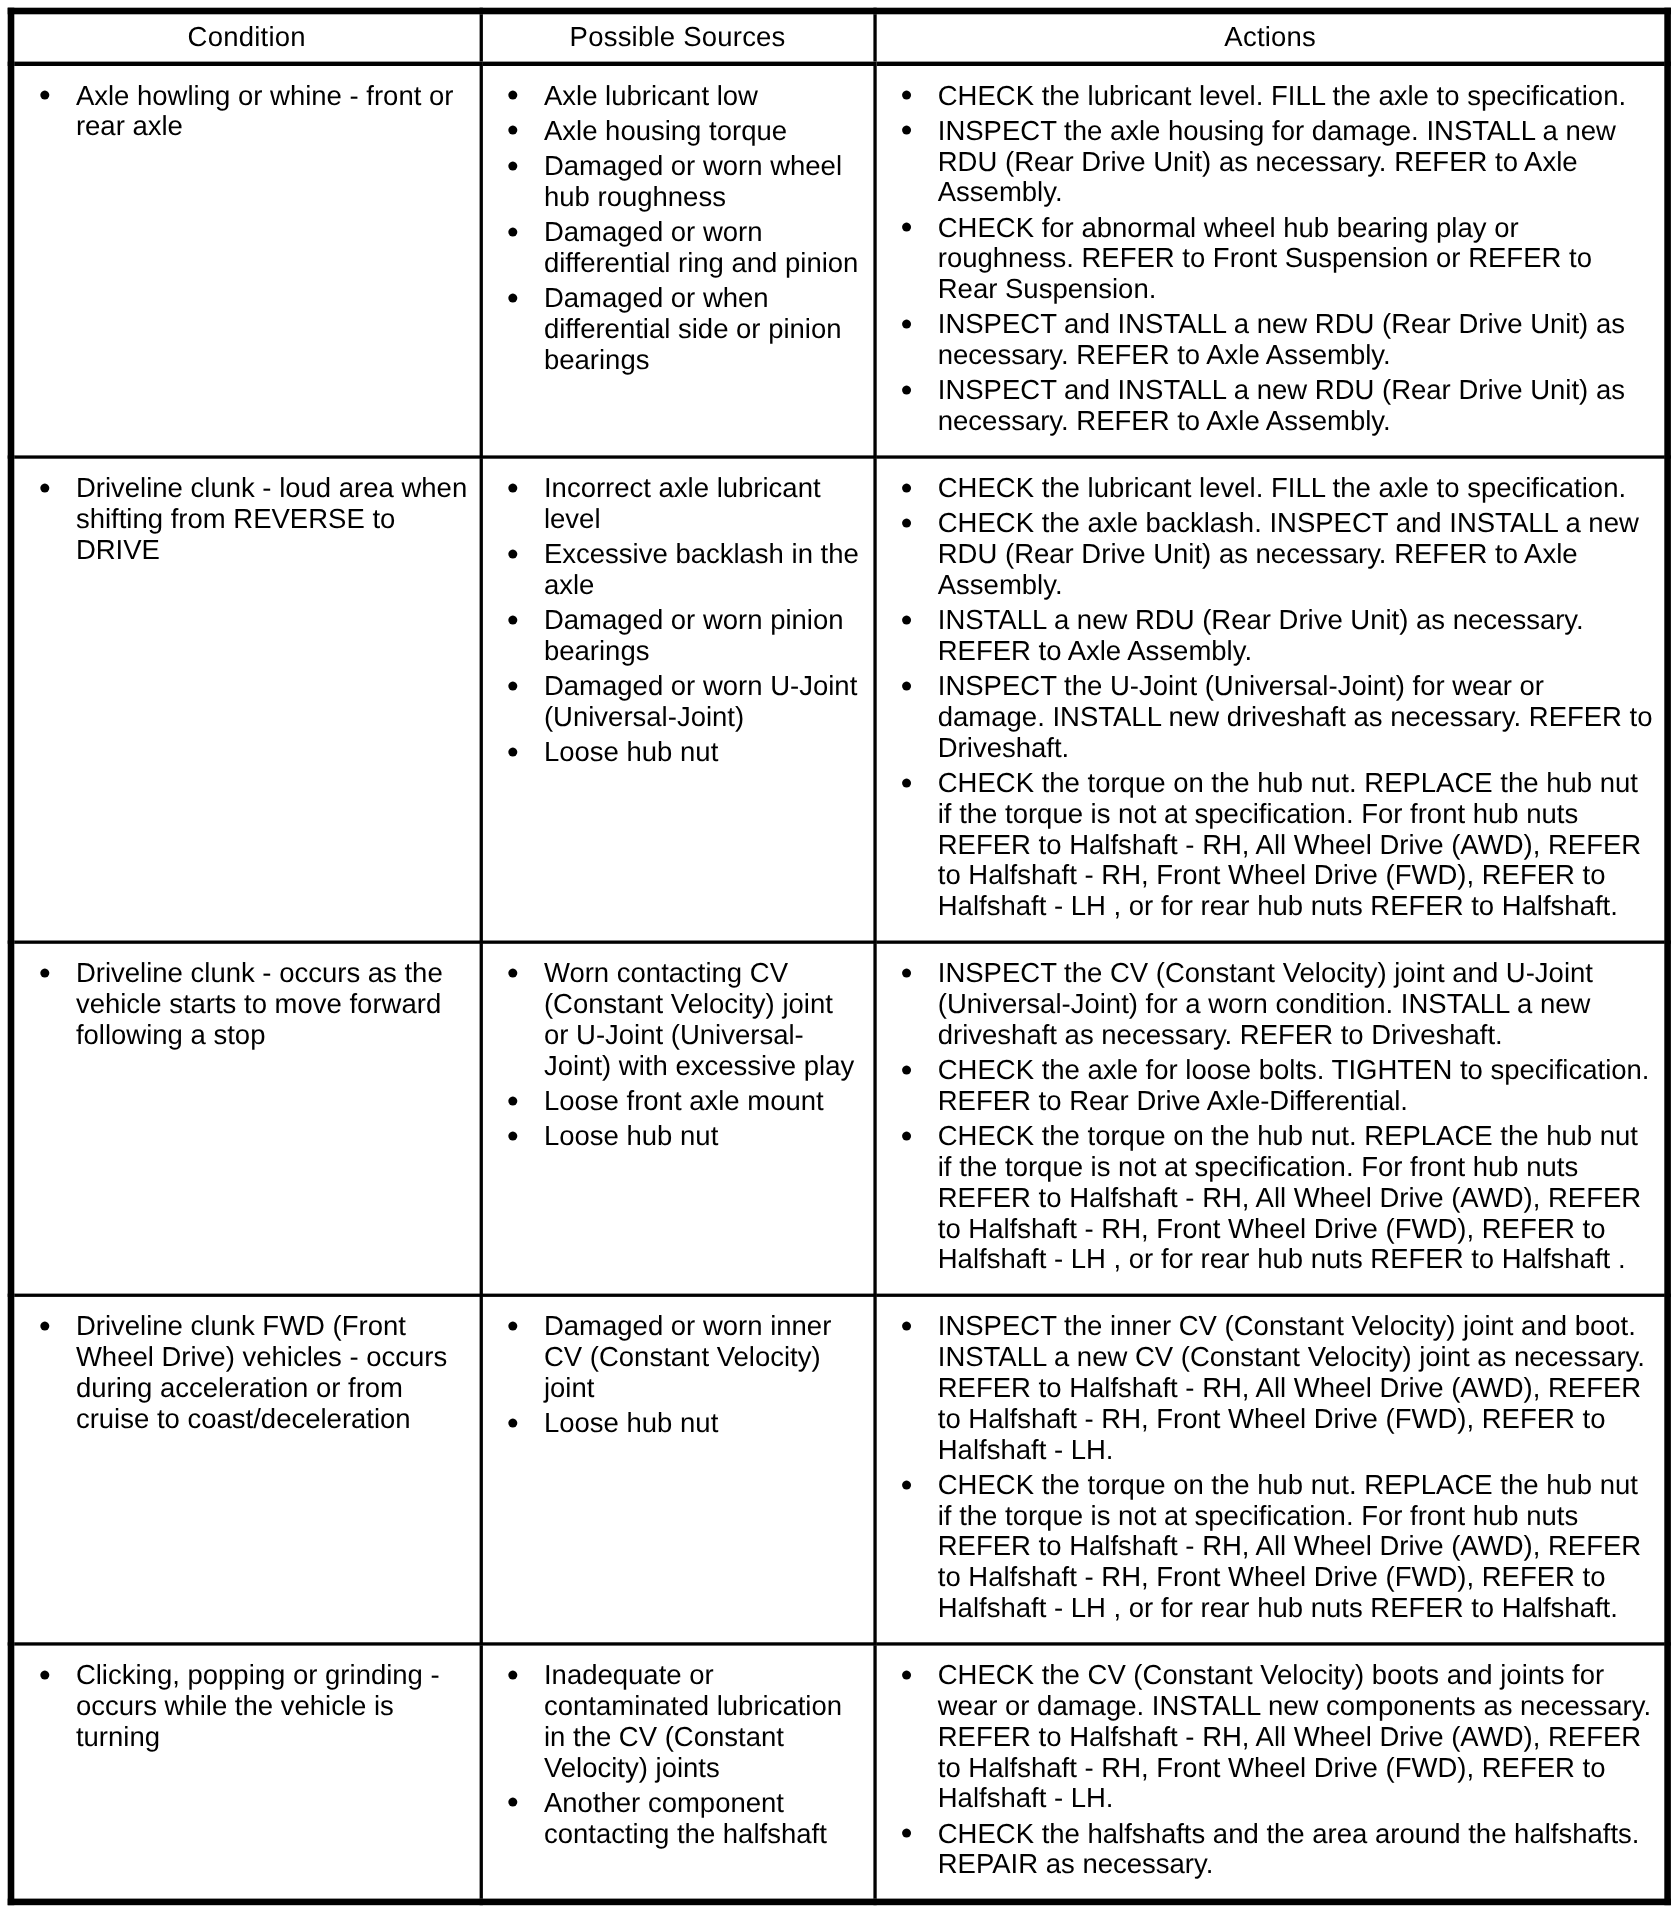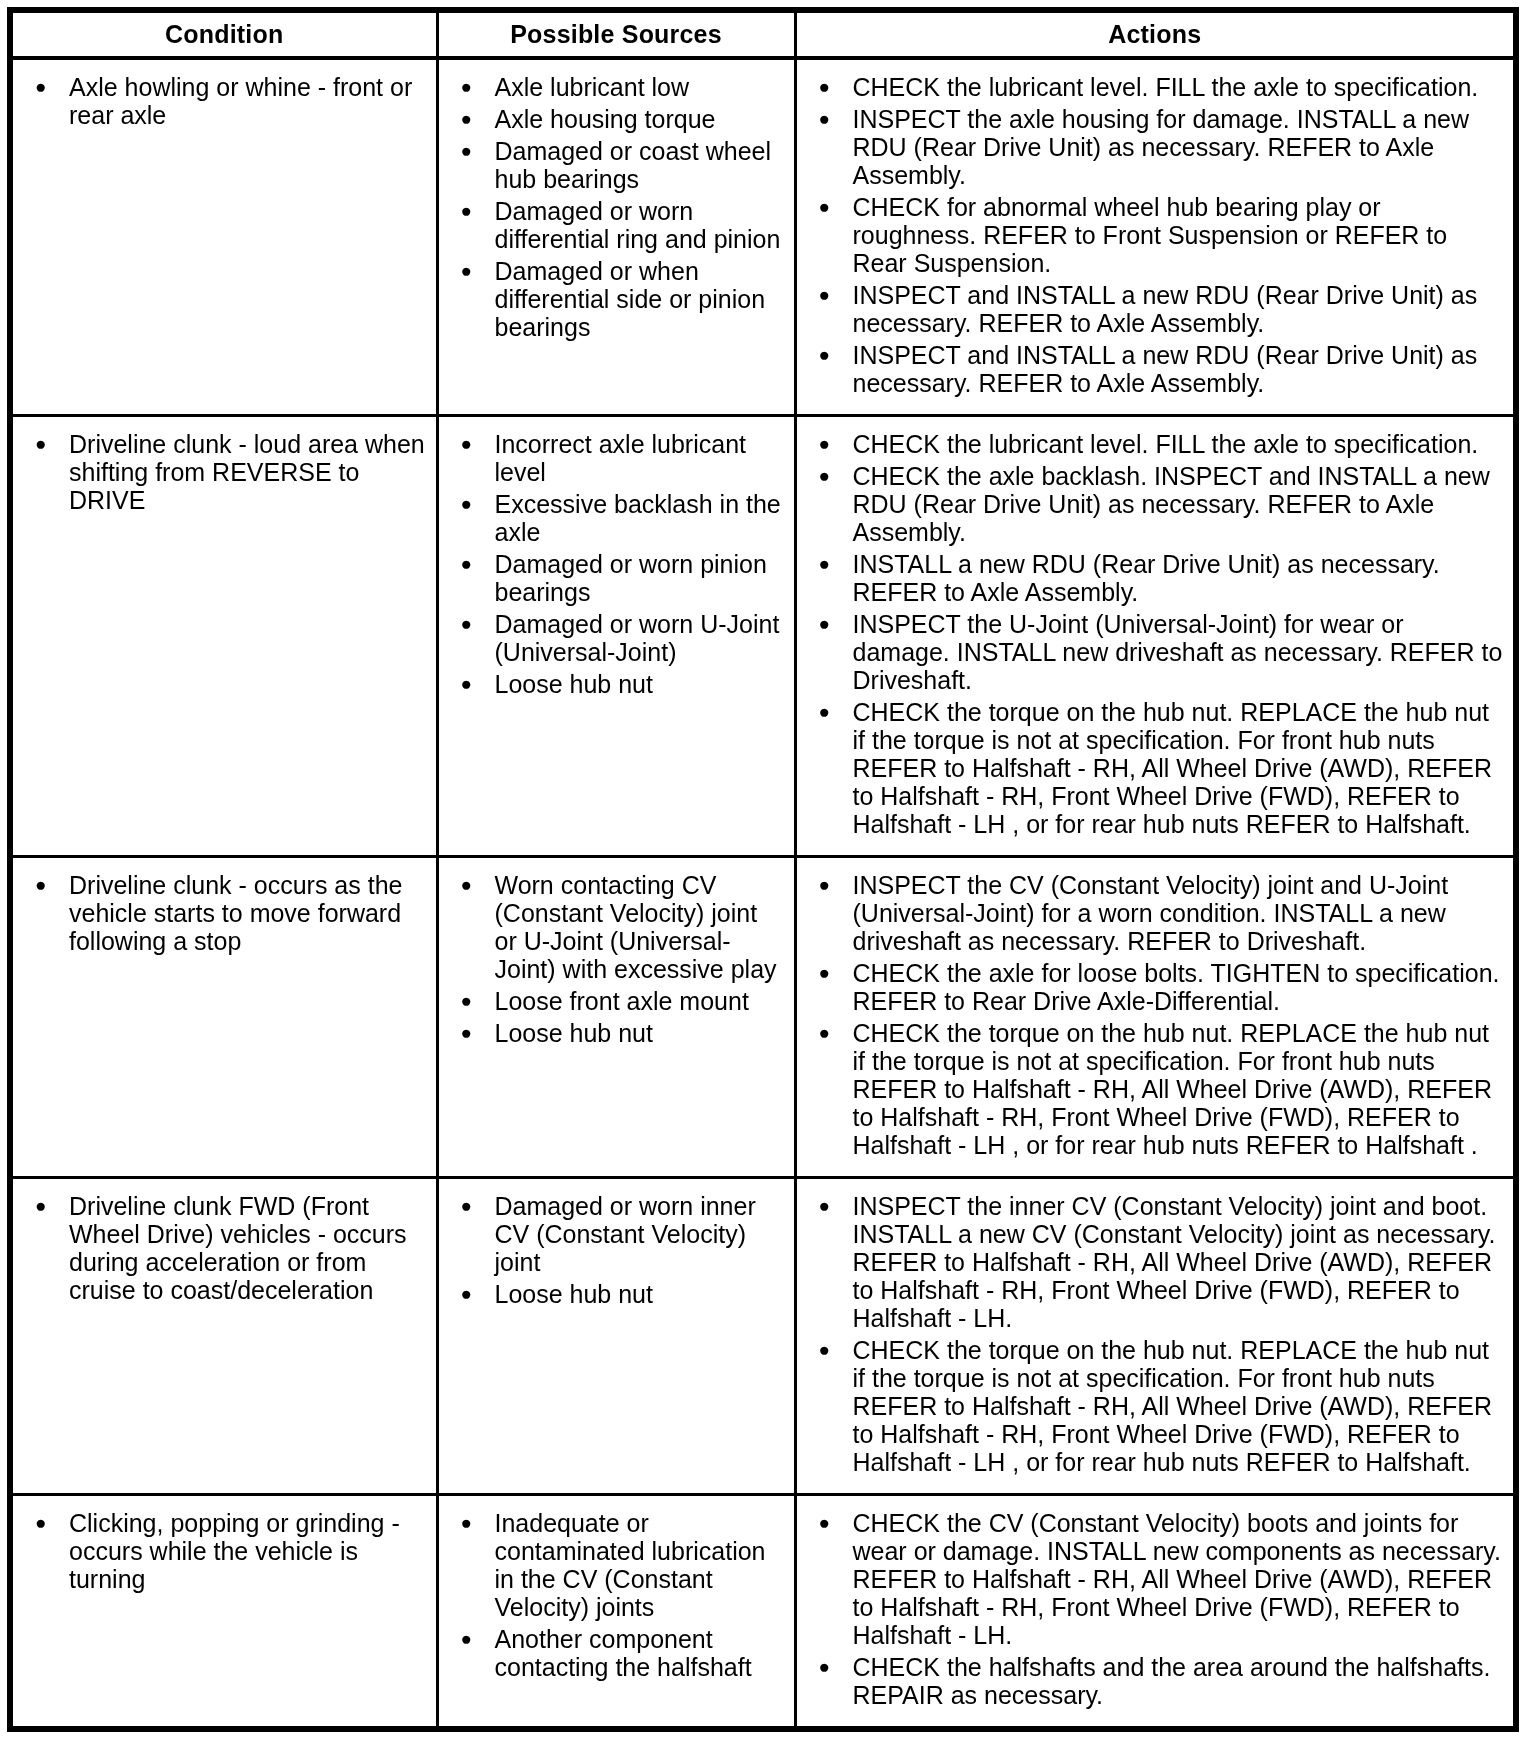--- a/index.html
+++ b/index.html
@@ -24,21 +24,21 @@
     background: #fff;
   }
   col.c1 { width: 427px; }
   col.c2 { width: 358px; }
   col.c3 { width: 721px; }
   th {
     border: 3px solid #000;
     border-bottom: 4px solid #000;
     font-size: 25px;
     line-height: 28px;
-    font-weight: bold;
+    font-weight: normal;
     padding: 7px 0 8px 0;
     letter-spacing: 0.2px;
   }
   td {
     border: 3px solid #000;
     vertical-align: top;
     font-size: 25px;
     line-height: 28px;
     padding: 13px 0 17px 0;
   }
@@ -83,21 +83,21 @@
       <tr>
         <td class="col-condition">
           <ul>
               <li><span class="bullet">●</span><span>Axle howling or whine - front or rear axle</span></li>
             </ul>
         </td>
         <td class="col-sources">
           <ul>
               <li><span class="bullet">●</span><span>Axle lubricant low</span></li>
               <li><span class="bullet">●</span><span>Axle housing torque</span></li>
-              <li><span class="bullet">●</span><span>Damaged or coast wheel hub bearings</span></li>
+              <li><span class="bullet">●</span><span>Damaged or worn wheel hub roughness</span></li>
               <li><span class="bullet">●</span><span>Damaged or worn differential ring and pinion</span></li>
               <li><span class="bullet">●</span><span>Damaged or when differential side or pinion bearings</span></li>
             </ul>
         </td>
         <td class="col-actions">
           <ul>
               <li><span class="bullet">●</span><span>CHECK the lubricant level. FILL the axle to specification.</span></li>
               <li><span class="bullet">●</span><span>INSPECT the axle housing for damage. INSTALL a new RDU (Rear Drive Unit) as necessary. REFER to Axle Assembly.</span></li>
               <li><span class="bullet">●</span><span>CHECK for abnormal wheel hub bearing play or roughness. REFER to Front Suspension or REFER to Rear Suspension.</span></li>
               <li><span class="bullet">●</span><span>INSPECT and INSTALL a new RDU (Rear Drive Unit) as necessary. REFER to Axle Assembly.</span></li>

